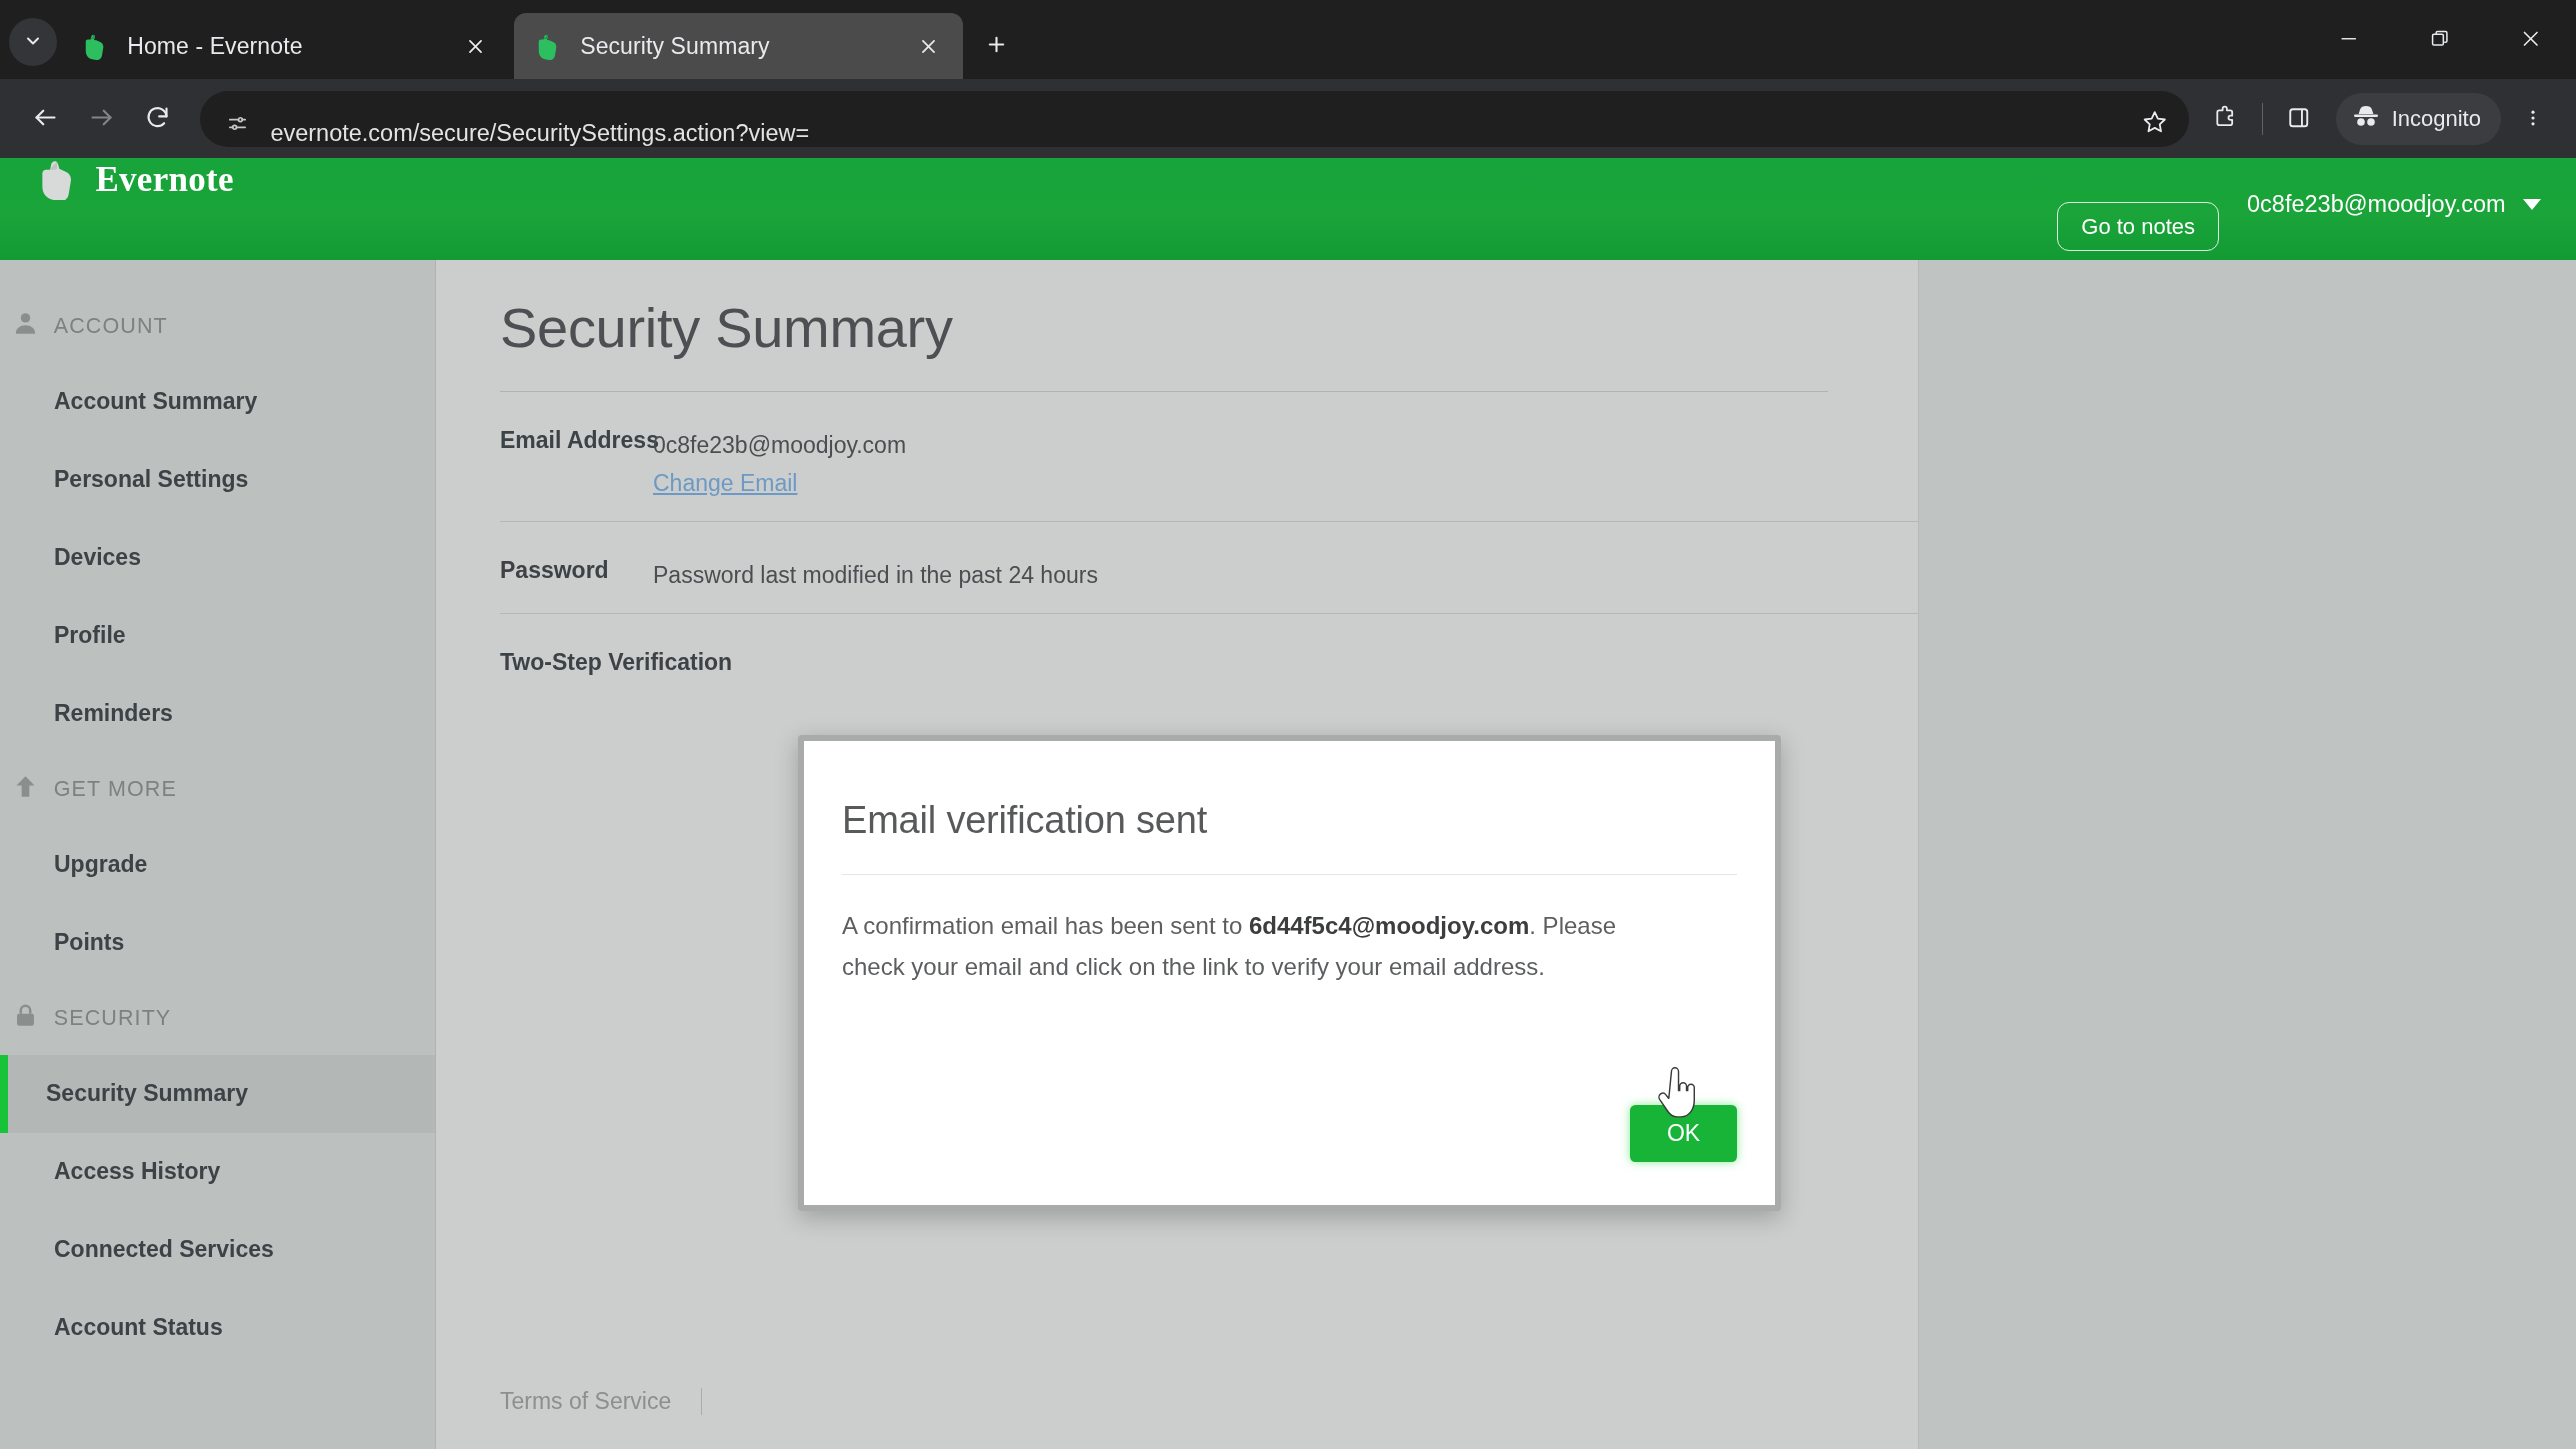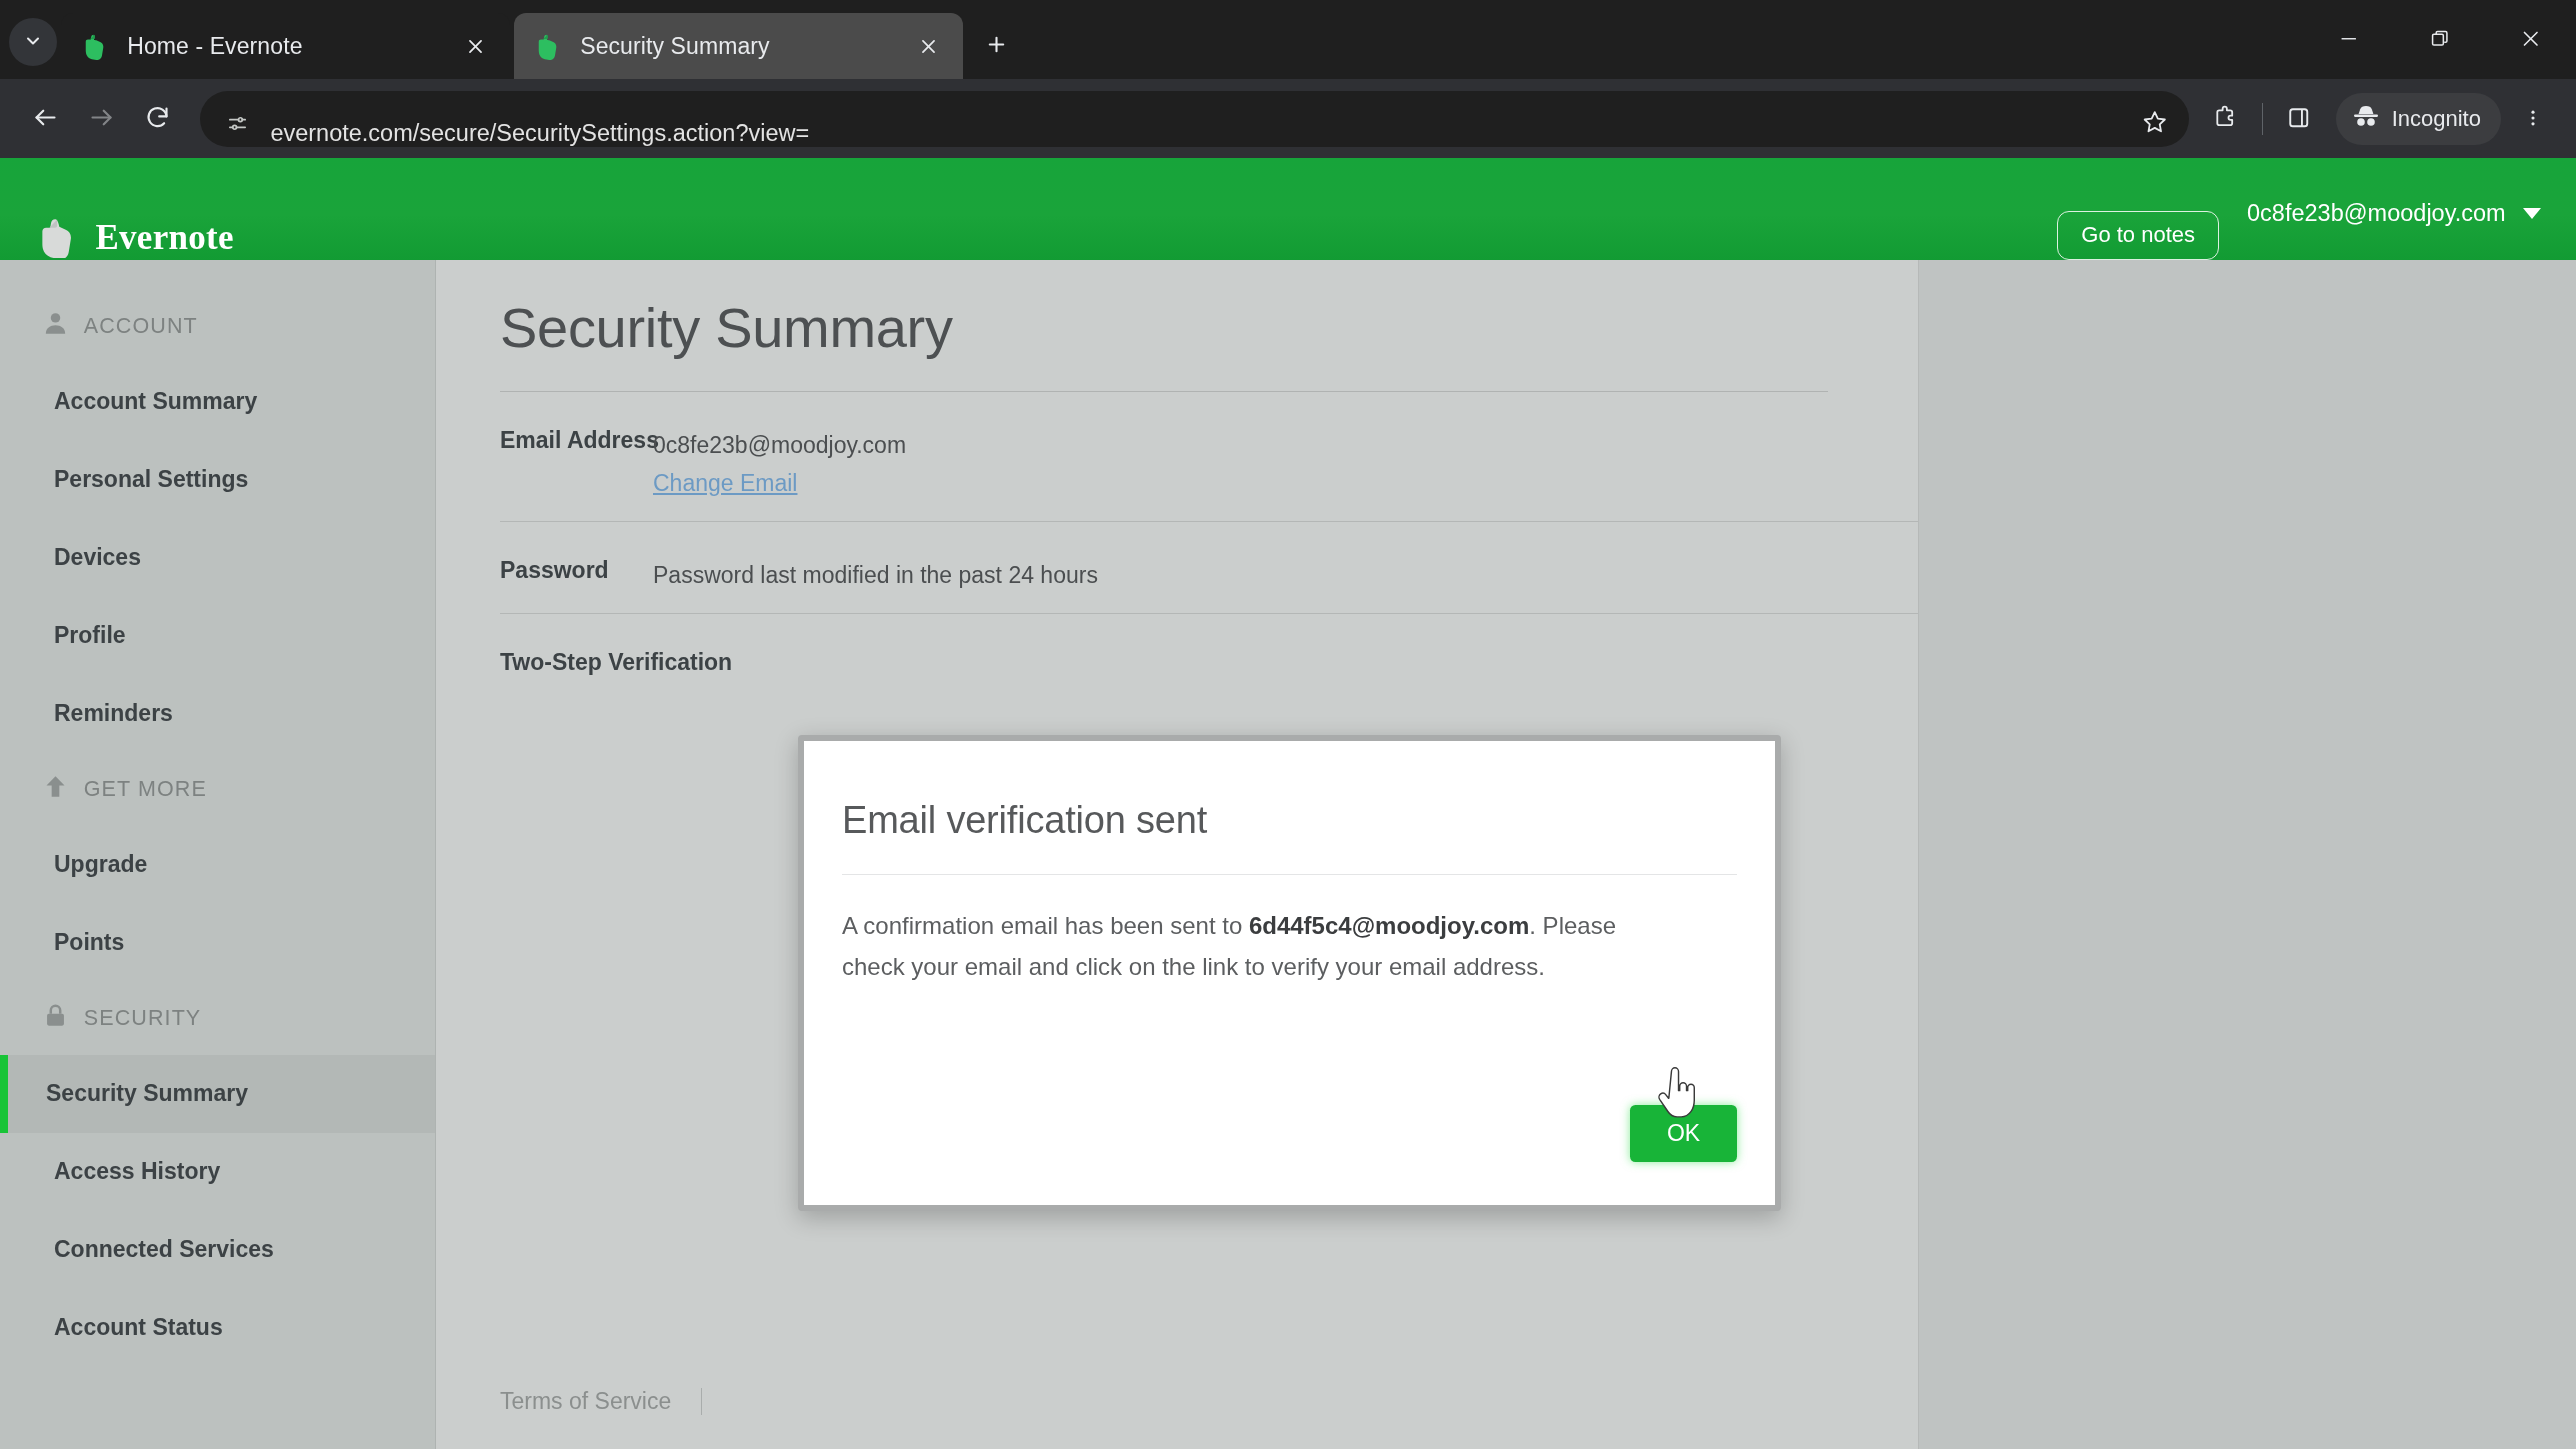--- a/index.html
+++ b/index.html
@@ -143,21 +143,21 @@
     position: absolute;
     top: 158px; left: 0;
     width: 2576px; height: 1291px;
     background: #c2c6c5;
     overflow: hidden;
   }
 
   .site-header {
     height: 102px;
     background: linear-gradient(180deg,#17a43a 0%, #1aa43a 55%, #129b33 100%);
-    display: flex; align-items: flex-end;
+    display: flex; align-items: flex-start;
     padding: 0 35px 0 40px;
     position: relative;
   }
   .brand { display: flex; align-items: center; }
   .brand svg { width: 42px; height: 42px; margin-right: 13.4px; }
   .brand-name {
     color: #ffffff; font-size: 35px; font-weight: 700;
     font-family: "Liberation Serif", serif;
     letter-spacing: 0.3px;
   }
@@ -184,24 +184,23 @@
 
   
   .sidebar {
     width: 436px; flex: 0 0 436px;
     background: #bcc1bf;
     border-right: 0.7px solid #aeb3b1;
     padding-top: 29.5px;
   }
   .nav-group-head {
     display: flex; align-items: center;
-    padding: 20px 0 20px 6px;
+    padding: 20px 0 20px 12px;
     color: #7d8281; font-size: 21.5px;
     letter-spacing: 1.1px;
-    margin-left: 36px;
   }
   .nav-group-head svg { width: 27px; height: 27px; margin-right: 14.8px; flex: 0 0 auto; }
   .nav-item {
     padding: 25.5px 0 25.5px 46px;
     color: #3c4245; font-size: 23px; font-weight: 700;
     border-left: 8px solid transparent;
     white-space: nowrap;
   }
   .nav-item.active {
     background: #b3b8b6;

